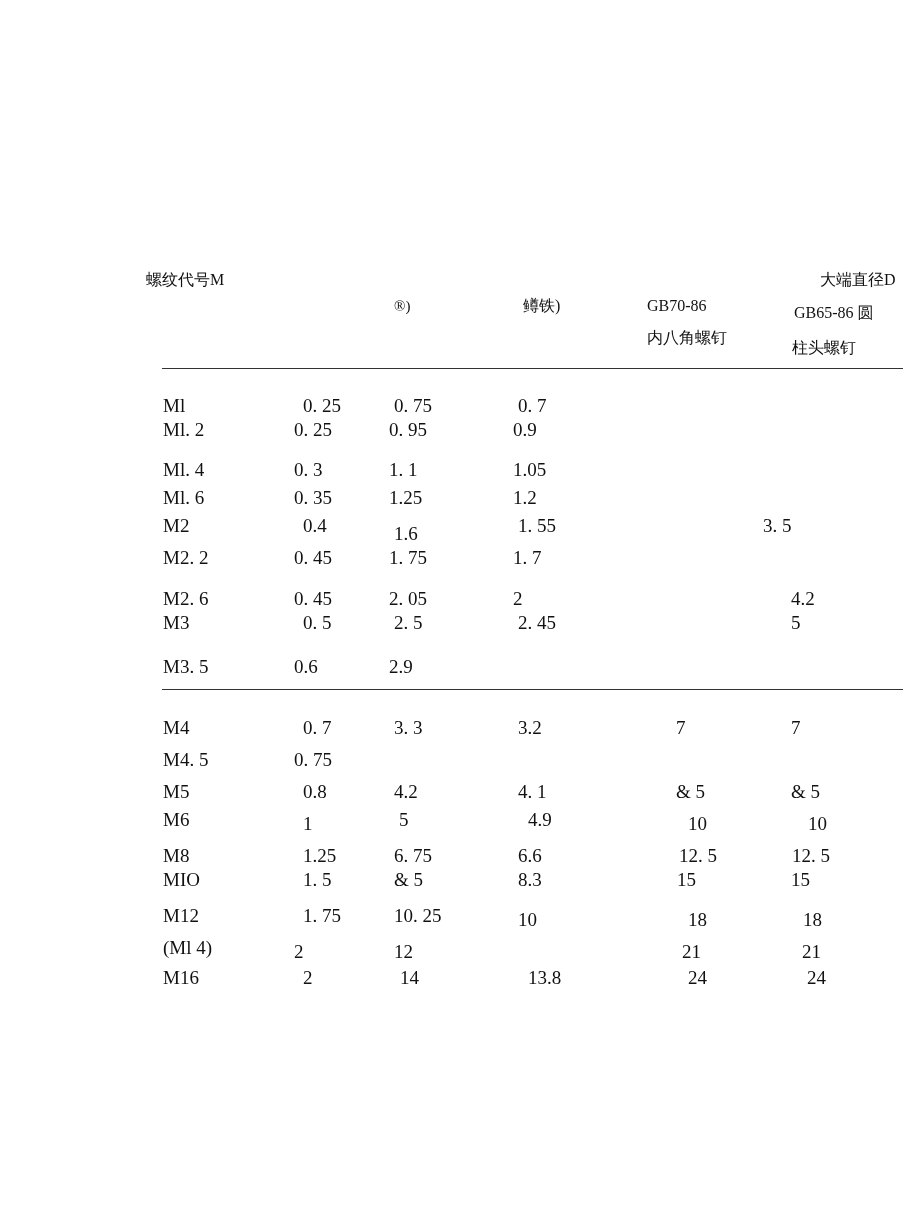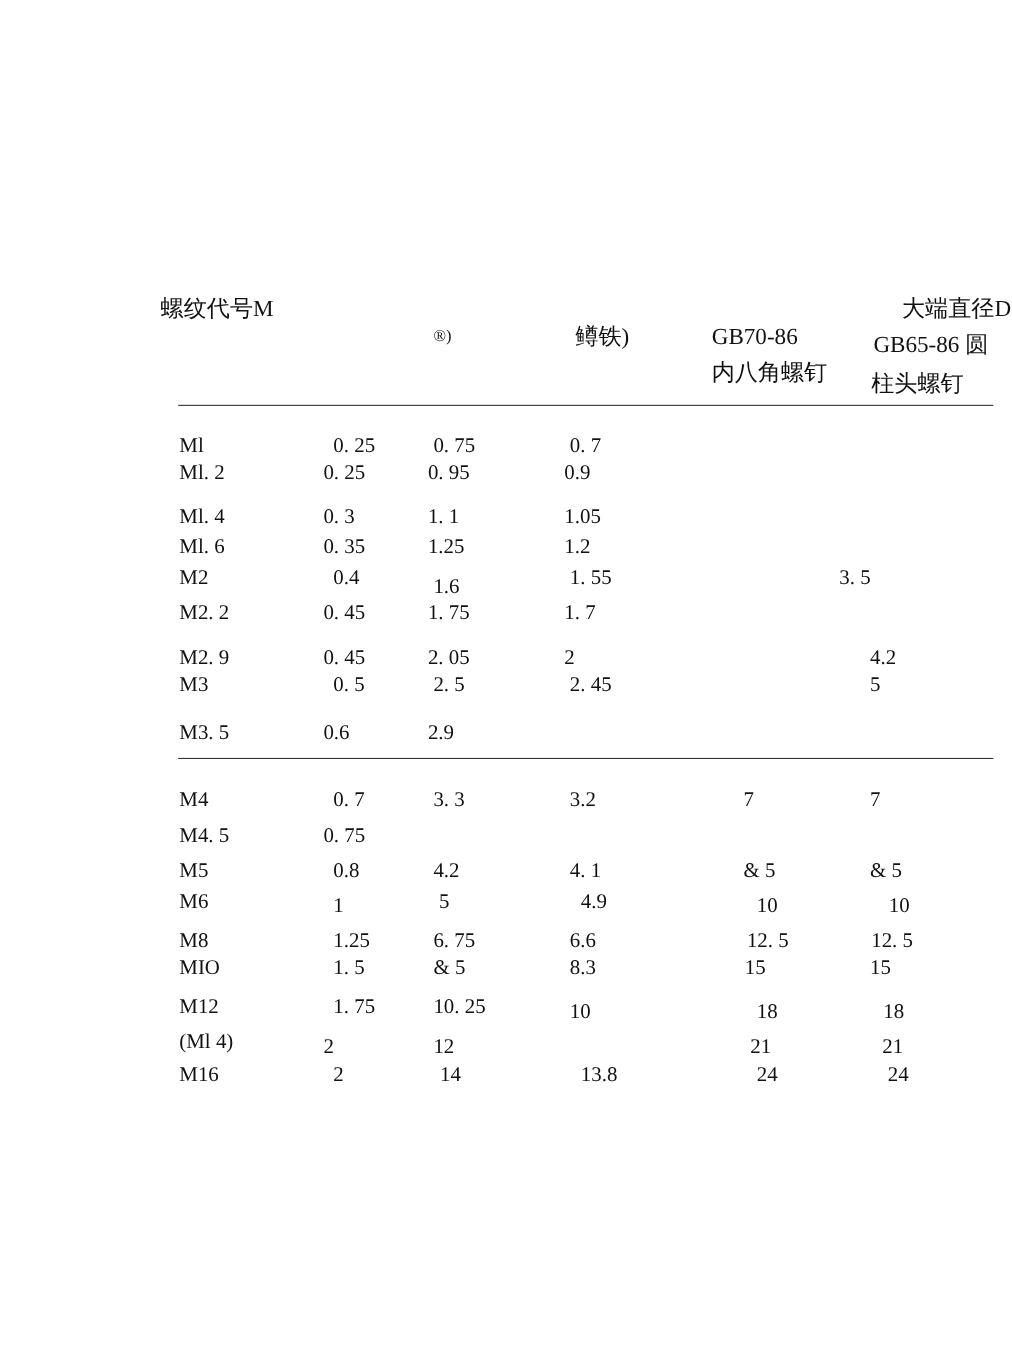--- a/index.html
+++ b/index.html
@@ -22,21 +22,21 @@
       top: 205px;
       font-family: "DejaVu Sans", "Liberation Sans", sans-serif;
       font-size: 30px;
       line-height: 40px;
       white-space: nowrap;
       color: #111;
       letter-spacing: -0.5px;
     }
     .hdr {
       position: absolute;
-      font-size: 21px;
+      font-size: 16px;
       line-height: 24px;
       white-space: nowrap;
       color: #111;
     }
     .rule {
       position: absolute;
       left: 162px;
       width: 741px;
       height: 0;
       border-top: 1px solid #333;
@@ -90,21 +90,21 @@
   <div class="cell" style="left:303px; top:515px;">0.4</div>
   <div class="cell" style="left:394px; top:523px;">1.6</div>
   <div class="cell" style="left:518px; top:515px;">1. 55</div>
   <div class="cell" style="left:763px; top:515px;text-align:center;">3. 5</div>
 
   <div class="cell" style="left:163px; top:547px;">M2. 2</div>
   <div class="cell" style="left:294px; top:547px;">0. 45</div>
   <div class="cell" style="left:389px; top:547px;">1. 75</div>
   <div class="cell" style="left:513px; top:547px;">1. 7</div>
 
-  <div class="cell" style="left:163px; top:588px;">M2. 9</div>
+  <div class="cell" style="left:163px; top:588px;">M2. 6</div>
   <div class="cell" style="left:294px; top:588px;">0. 45</div>
   <div class="cell" style="left:389px; top:588px;">2. 05</div>
   <div class="cell" style="left:513px; top:588px;">2</div>
   <div class="cell" style="left:791px; top:588px;">4.2</div>
 
   <div class="cell" style="left:163px; top:612px;">M3</div>
   <div class="cell" style="left:303px; top:612px;">0. 5</div>
   <div class="cell" style="left:394px; top:612px;">2. 5</div>
   <div class="cell" style="left:518px; top:612px;">2. 45</div>
   <div class="cell" style="left:791px; top:612px;">5</div>

